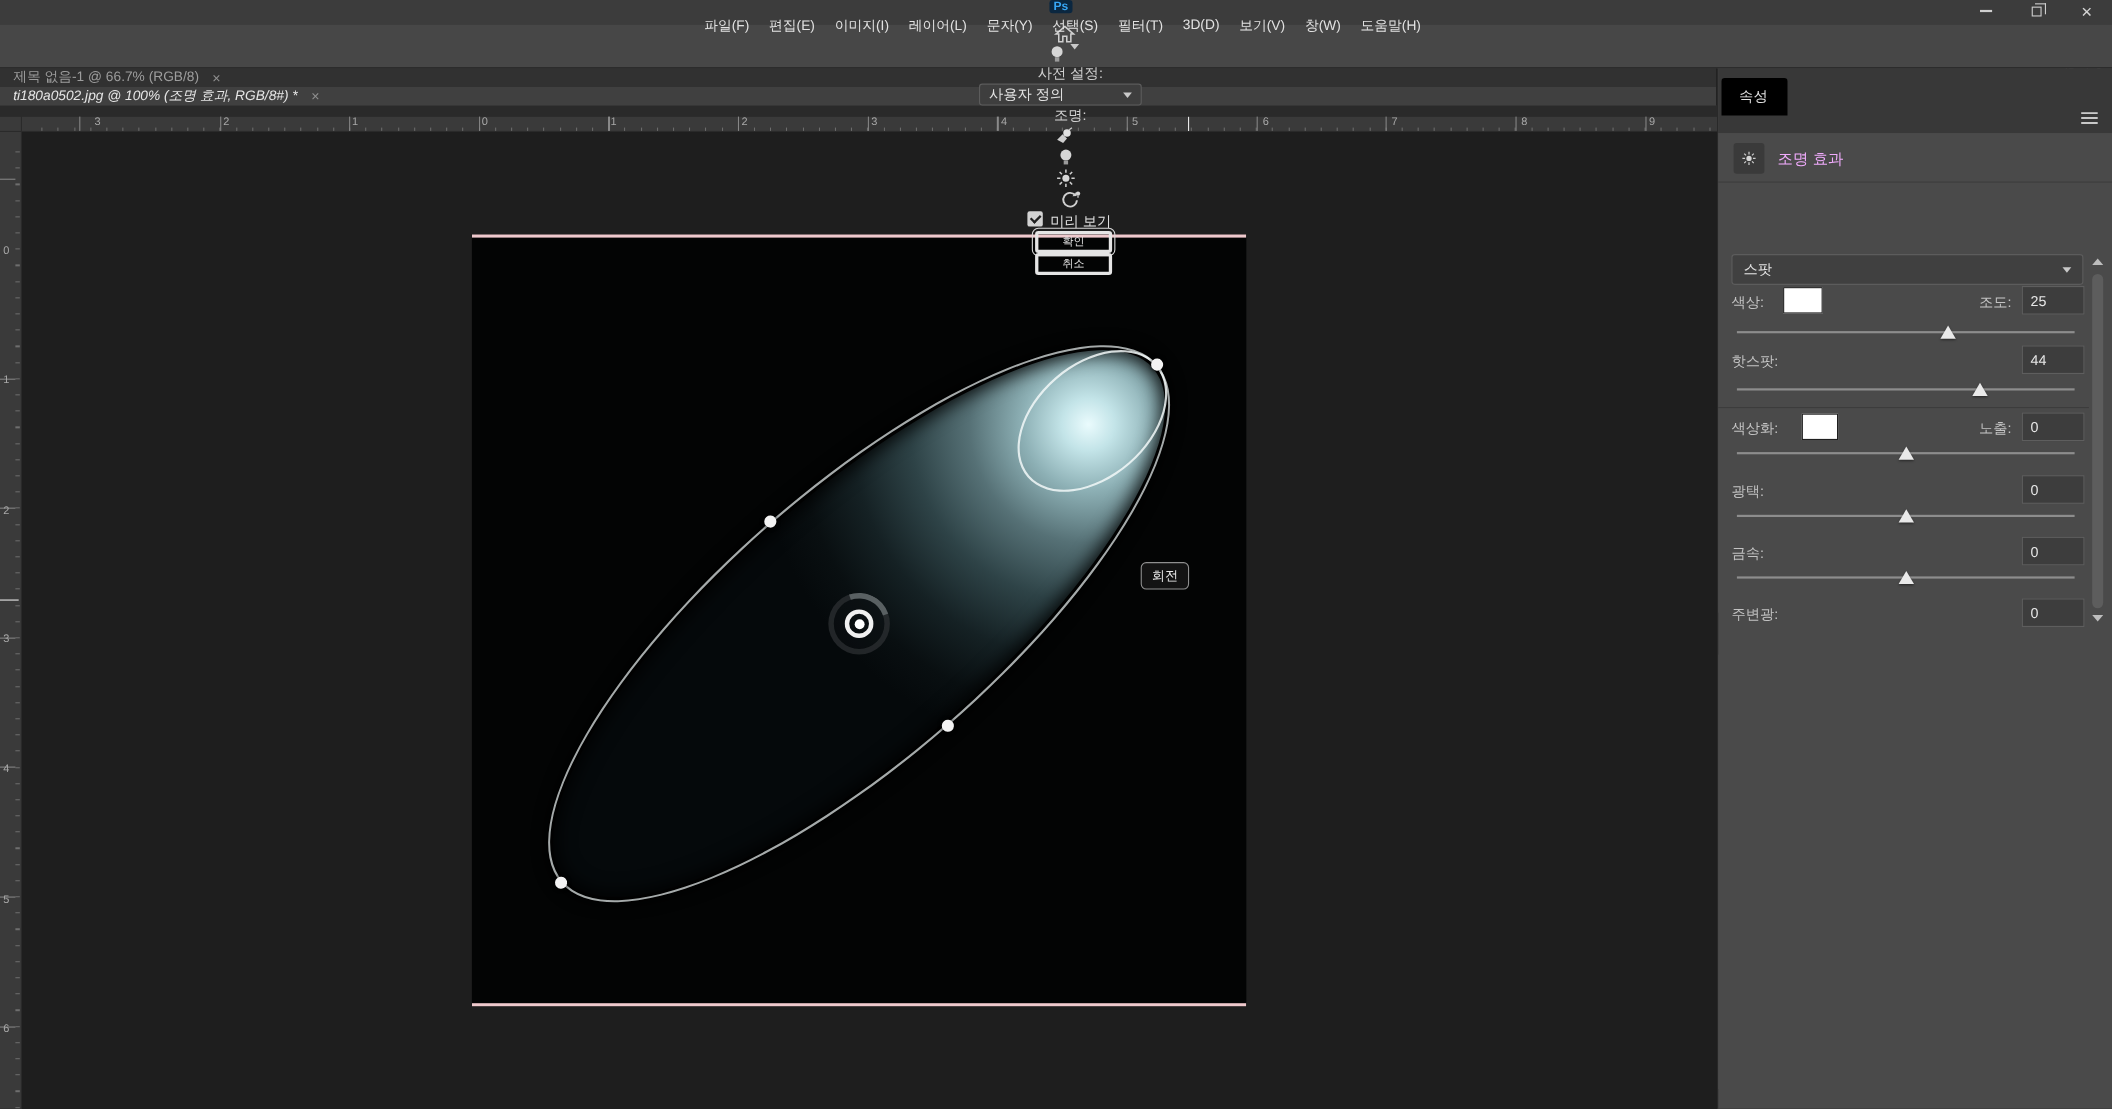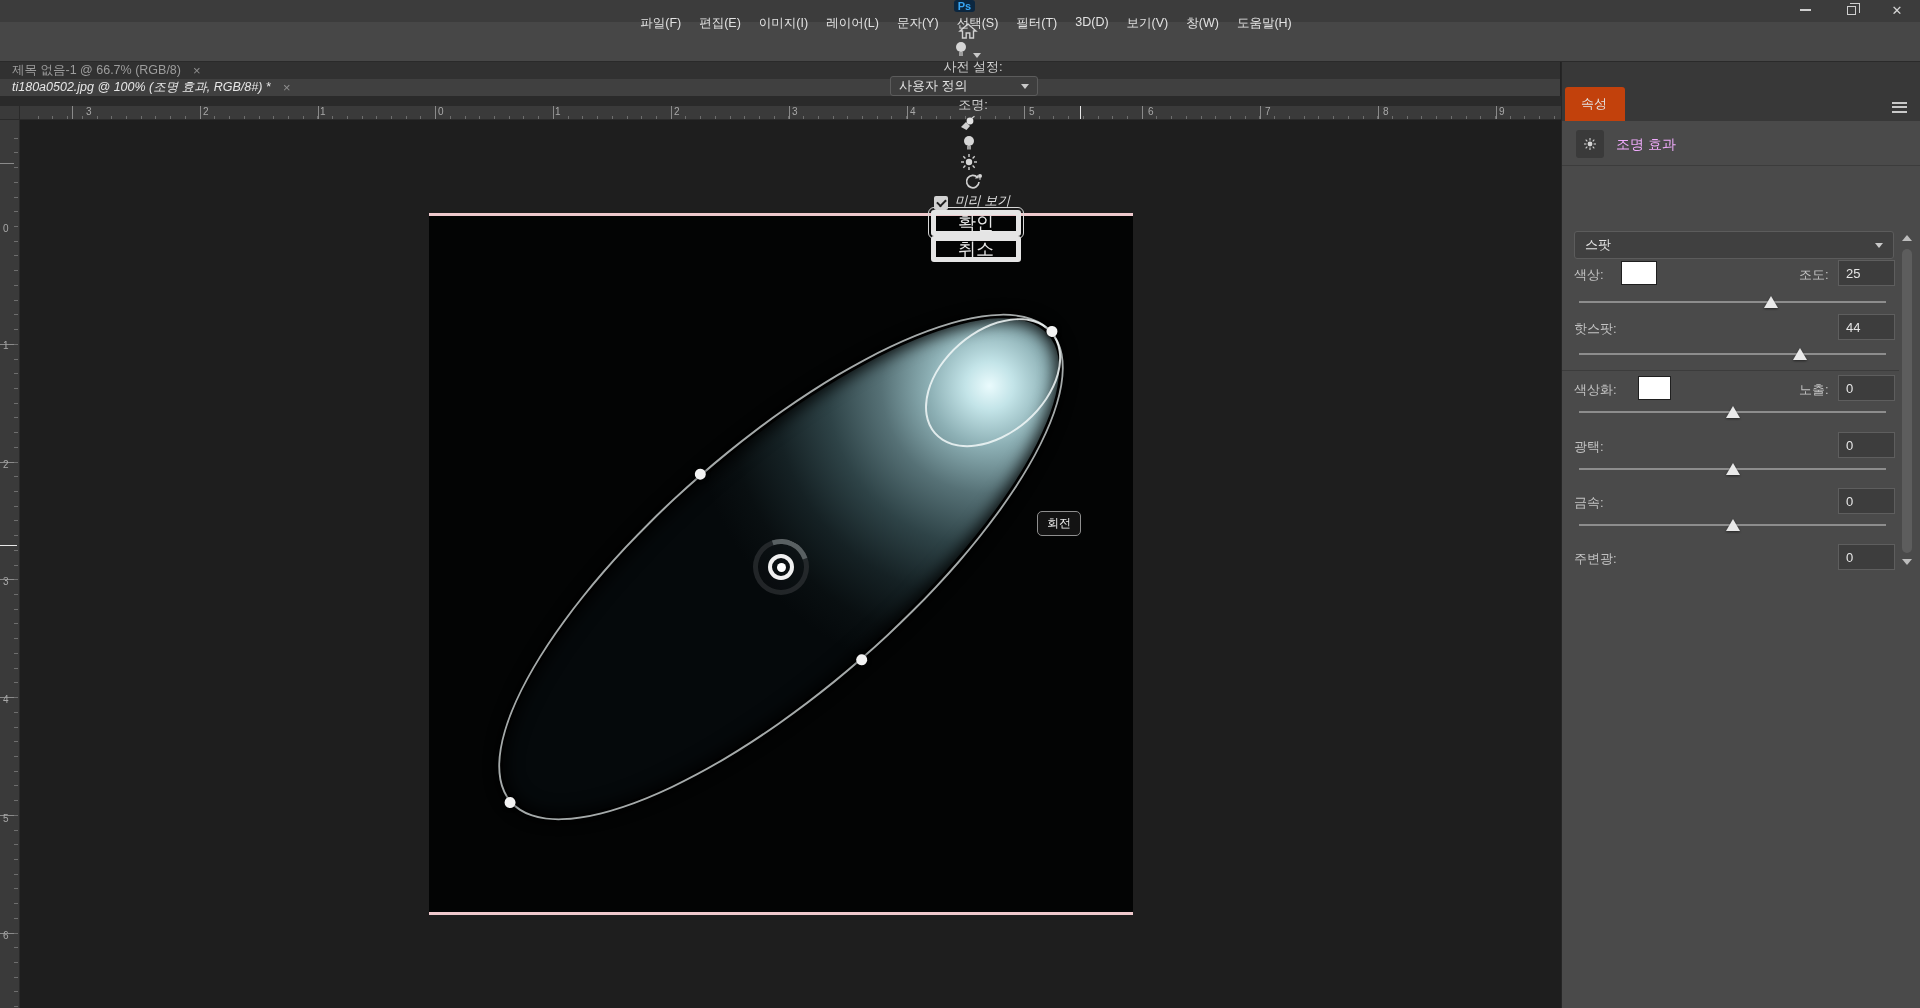--- a/index.html
+++ b/index.html
@@ -17,30 +17,30 @@
   .win-btn { width:46px; height:20px; display:flex; align-items:center; justify-content:center; }
   .glyph-min { width:11px; height:2px; background:#cfcfcf; }
   .glyph-restore { width:9px; height:9px; border:1.5px solid #cfcfcf; position:relative; }
   .glyph-restore:before { content:""; position:absolute; left:2px; top:-4px; width:9px; height:9px; border:1.5px solid #cfcfcf; border-bottom:none; border-left:none; }
   .glyph-close { color:#d5d5d5; font-size:13px; line-height:1; }
 
   
   #optionsbar { left:0; top:22px; width:1920px; height:40px; background:#474747; border-bottom:1px solid #2a2a2a; display:flex; align-items:center; z-index:29; }
   .ob-sep { width:1px; height:26px; background:#383838; margin:0 6px; }
   .ob-label { color:#cfcfcf; font-size:13px; }
-  .icon-btn { display:flex; align-items:flex-end; justify-content:center;font-style:italic; }
+  .icon-btn { display:flex; align-items:flex-start; justify-content:center; }
   #preset-select { width:148px; height:24px; background:#3e3e3e; border:1px solid #5c5c5c; border-radius:3px;
      display:flex; align-items:center; justify-content:space-between; padding:0 8px; margin-left:8px; }
   #preset-select span { color:#e2e2e2; font-size:13px; }
   .chev-down { width:0; height:0; border-left:4px solid transparent; border-right:4px solid transparent; border-top:5px solid #c9c9c9; }
   .checkbox { width:14px; height:14px; background:#d2d2d2; border-radius:2px; position:relative; }
   .checkbox:after { content:""; position:absolute; left:3px; top:3px; width:7px; height:4px;
      border-left:2px solid #1f1f1f; border-bottom:2px solid #1f1f1f; transform:rotate(-45deg); }
-  .ob-btn { height:26px; padding:0 22px; border:5px solid #e5e5e5; border-radius:3px; background:transparent;
-     color:#e8e8e8; font-size:18px; display:flex; align-items:center; }
+  .ob-btn { height:26px; padding:0 22px; border:3px solid #e5e5e5; border-radius:3px; background:transparent;
+     color:#e8e8e8; font-size:10px; display:flex; align-items:center; }
   .ob-btn.primary { outline:1px solid #d8d8d8; outline-offset:2px; }
   #ob-right { position:absolute; right:8px; top:27px; display:flex; align-items:center; gap:14px; }
 
   
   #tabstrip { left:0; top:62px; width:1561px; height:44px; background:#2a2a2a; display:flex; align-items:stretch; }
   .doctab { display:flex; align-items:center; padding:0 12px; background:#313131; border-right:1px solid #222;
      color:#9d9d9d; font-size:12.5px; gap:12px; }
   .doctab.active { background:#404040; color:#e6e6e6;font-style:italic; }
   .doctab-close { color:#8f8f8f; font-size:13px; }
 
@@ -82,21 +82,21 @@
   .cw-arc { position:absolute; left:-28px; top:-28px; width:56px; height:56px; border-radius:50%;
      border:5px solid transparent; border-top-color:#596062; transform:rotate(26deg); }
   .cw-ring { position:absolute; left:-13px; top:-13px; width:26px; height:26px; border-radius:50%; border:4px solid #f0f0f0; }
   .cw-dot { position:absolute; left:-4px; top:-4px; width:9px; height:9px; border-radius:50%; background:#ffffff; }
   #tooltip { left:1037px; top:511px; padding:3px 9px; background:#131313; border:1px solid #8f8f8f;
      border-radius:5px; color:#e9e9e9; font-size:12px; z-index:5; }
 
   
   #rightpanel { left:1561px; top:62px; width:359px; height:946px; background:#4a4a4a; border-left:1px solid #262626; }
   .panel-tabstrip { position:absolute; left:0; width:359px; background:#383838; }
-  .panel-tab { position:absolute; left:3px; bottom:0; background:#c2410c; color:#e3e3e3; font-size:13px;
+  .panel-tab { position:absolute; left:3px; bottom:16px; background:#000000; color:#e3e3e3; font-size:13px;
      padding:8px 18px 8px 16px; border-radius:3px 3px 0 0; }
   .hamburger { position:absolute; right:14px; width:15px; height:11px;
      background:repeating-linear-gradient(#c9c9c9 0 2px, transparent 2px 4.5px); }
   .p-label { position:absolute; color:#c3c3c3; font-size:13px; }
   .p-valbox { position:absolute; width:57px; height:26px; background:#3d3d3d; border:1px solid #5e5e5e;
      color:#e6e6e6; font-size:13px; display:flex; align-items:center; padding-left:7px; }
   .p-swatch { position:absolute; background:#ffffff; border:1px solid #1f1f1f; }
   .slider { position:absolute; left:17px; width:307px; height:14px; }
   .slider .track { position:absolute; left:0; right:0; top:6px; height:2px; background:#8d8d8d; }
   .slider .thumb { position:absolute; top:1px; width:0; height:0; transform:translateX(-50%);

